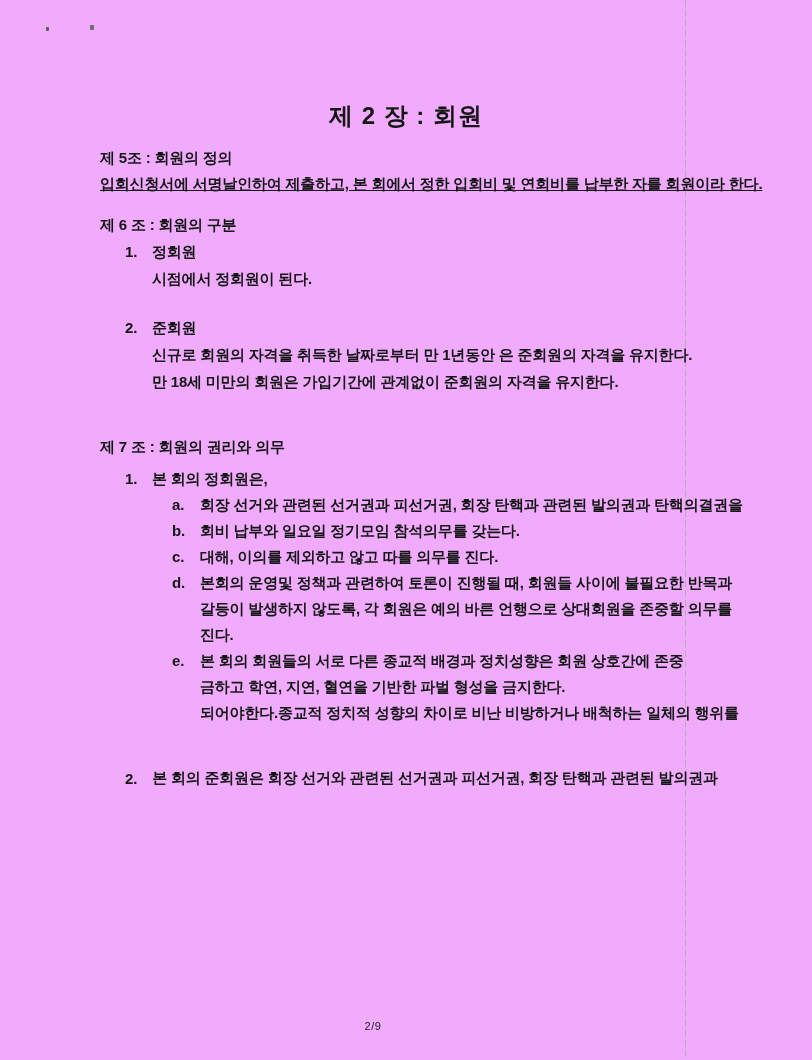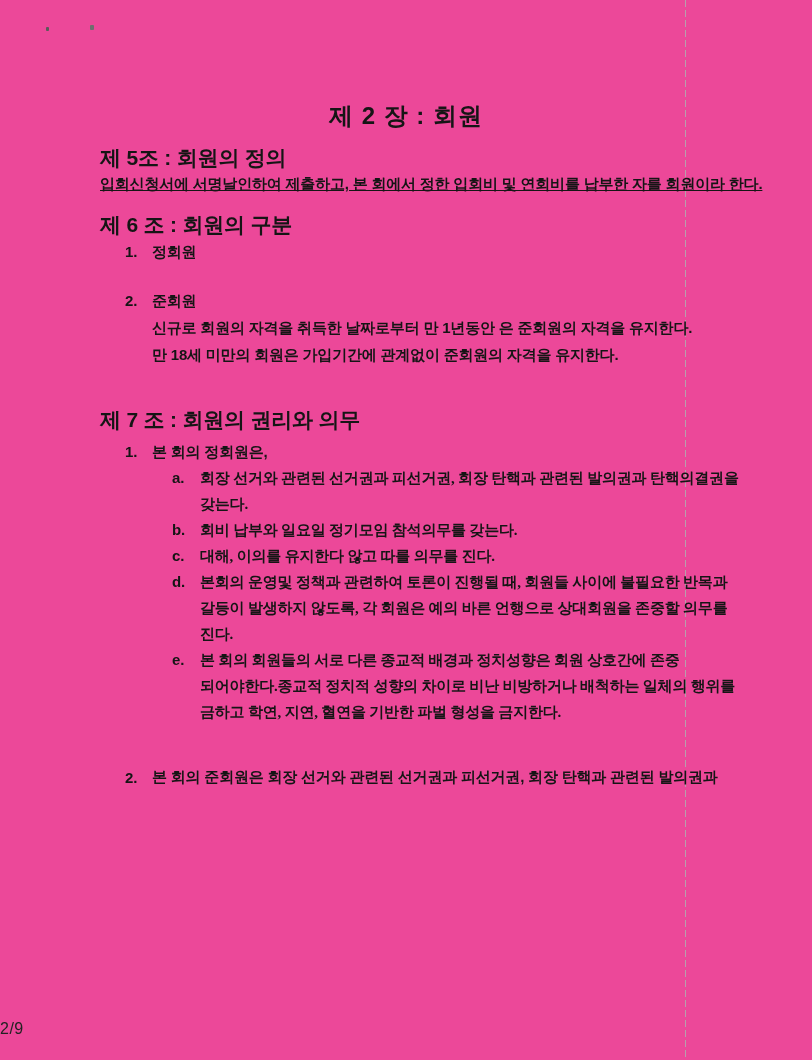--- a/index.html
+++ b/index.html
@@ -1,20 +1,20 @@
 <!DOCTYPE html>
 <html><head>
 <meta charset="utf-8">
 <style>
   html,body{margin:0;padding:0;background:#e8e8e8;}
   .page{
     position:relative;
     width:812px;height:1060px;
     margin:0 auto;
-    background:#ec4899;
+    background:#f0abfc;
     color:#151515;
     font-family:"Liberation Sans", sans-serif;
     font-weight:700;
     overflow:hidden;
   }
   
   .scan-vline{
     position:absolute;top:0;bottom:0;left:685px;width:1px;
     background:repeating-linear-gradient(to bottom,#aeaeae 0 7px,rgba(174,174,174,0) 7px 10px);
     opacity:.85;
@@ -27,43 +27,44 @@
     position:absolute;top:100px;left:0;right:0;
     margin:0;text-align:center;
     font-size:24px;letter-spacing:1px;font-weight:700;
   }
 
   .doc{
     position:absolute;top:138px;left:100px;width:618px;
     font-size:15px;letter-spacing:-0.2px;
   }
   .line{white-space:nowrap;line-height:26px;}
-  .art-heading{font-size:21px;line-height:26px;white-space:nowrap;}
+  .art-heading{font-size:15px;line-height:26px;white-space:nowrap;}
   .art5-heading{margin-top:7px;}
   .art5-body{line-height:26px;text-decoration:underline;}
   .art6-heading{margin-top:15px;}
   .art7-heading{margin-top:39px;}
 
   .num-item{display:flex;margin-left:25px;}
   .num-item .num{flex:none;width:27px;line-height:27px;}
   .num-item .body{flex:1;min-width:0;}
   .num-item .body .line{line-height:27px;}
   .mt-item{margin-top:22px;}
   .mt-item7-1{margin-top:5px;}
   .mt-item7-2{margin-top:39px;}
-  .num-item7-2 .body .line{line-height:26px;}
+  .num-item7-2 .body .line{line-height:26px;text-align:center;}
 
   .sub-item{display:flex;margin-left:72px;}
   .sub-item .letter{flex:none;width:28px;line-height:26px;}
   .sub-item .body{flex:1;min-width:0;}
-  .sub-item .body .line{line-height:26px;font-family:Liberation Serif, serif;}
+  .sub-item .body .line{line-height:26px;}
 
   .page-number{
     position:absolute;top:1020px;left:0;width:746px;
-    font-size:16px;font-weight:400;letter-spacing:0.5px;color:#222;
+    text-align:center;
+    font-size:11px;font-weight:400;letter-spacing:0.5px;color:#222;
   }
 </style>
 </head>
 <body>
 
 <div class="page">
 
   <span class="scan-dot d1"></span>
   <span class="scan-dot d2"></span>
   <div class="scan-vline"></div>
@@ -74,20 +75,21 @@
 
     <div class="art-heading art5-heading">제 5조 : 회원의 정의</div>
     <div class="line art5-body">입회신청서에 서명날인하여 제출하고, 본 회에서 정한 입회비 및 연회비를 납부한 자를 회원이라 한다.</div>
 
     <div class="art-heading art6-heading">제 6 조 : 회원의 구분</div>
 
     <div class="num-item">
       <span class="num">1.</span>
       <div class="body">
         <div class="line">정회원</div>
+        <div class="line">시점에서 정회원이 된다.</div>
       </div>
     </div>
 
     <div class="num-item mt-item">
       <span class="num">2.</span>
       <div class="body">
         <div class="line">준회원</div>
         <div class="line">신규로 회원의 자격을 취득한 날짜로부터 만 1년동안 은 준회원의 자격을 유지한다.</div>
         <div class="line">만 18세 미만의 회원은 가입기간에 관계없이 준회원의 자격을 유지한다.</div>
       </div>
@@ -99,53 +101,52 @@
       <span class="num">1.</span>
       <div class="body">
         <div class="line">본 회의 정회원은,</div>
       </div>
     </div>
 
     <div class="sub-item">
       <span class="letter">a.</span>
       <div class="body">
         <div class="line">회장 선거와 관련된 선거권과 피선거권, 회장 탄핵과 관련된 발의권과 탄핵의결권을</div>
-        <div class="line">갖는다.</div>
       </div>
     </div>
 
     <div class="sub-item">
       <span class="letter">b.</span>
       <div class="body">
         <div class="line">회비 납부와 일요일 정기모임 참석의무를 갖는다.</div>
       </div>
     </div>
 
     <div class="sub-item">
       <span class="letter">c.</span>
       <div class="body">
-        <div class="line">대해, 이의를 유지한다 않고 따를 의무를 진다.</div>
+        <div class="line">대해, 이의를 제외하고 않고 따를 의무를 진다.</div>
       </div>
     </div>
 
     <div class="sub-item">
       <span class="letter">d.</span>
       <div class="body">
         <div class="line">본회의 운영및 정책과 관련하여 토론이 진행될 때, 회원들 사이에 불필요한 반목과</div>
         <div class="line">갈등이 발생하지 않도록, 각 회원은 예의 바른 언행으로 상대회원을 존중할 의무를</div>
         <div class="line">진다.</div>
       </div>
     </div>
 
     <div class="sub-item">
       <span class="letter">e.</span>
       <div class="body">
         <div class="line">본 회의 회원들의 서로 다른 종교적 배경과 정치성향은 회원 상호간에 존중</div>
+        <div class="line">금하고 학연, 지연, 혈연을 기반한 파벌 형성을 금지한다.</div>
         <div class="line">되어야한다.종교적 정치적 성향의 차이로 비난 비방하거나 배척하는 일체의 행위를</div>
-        <div class="line">금하고 학연, 지연, 혈연을 기반한 파벌 형성을 금지한다.</div>
       </div>
     </div>
 
     <div class="num-item mt-item7-2 num-item7-2">
       <span class="num">2.</span>
       <div class="body">
         <div class="line">본 회의 준회원은 회장 선거와 관련된 선거권과 피선거권, 회장 탄핵과 관련된 발의권과</div>
       </div>
     </div>
 

